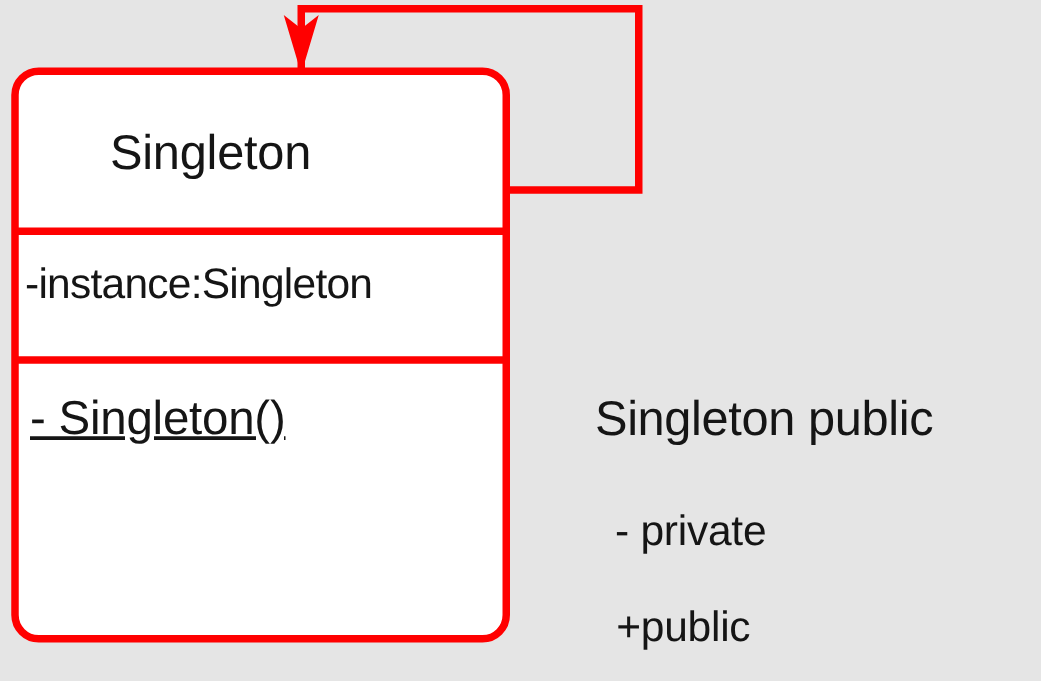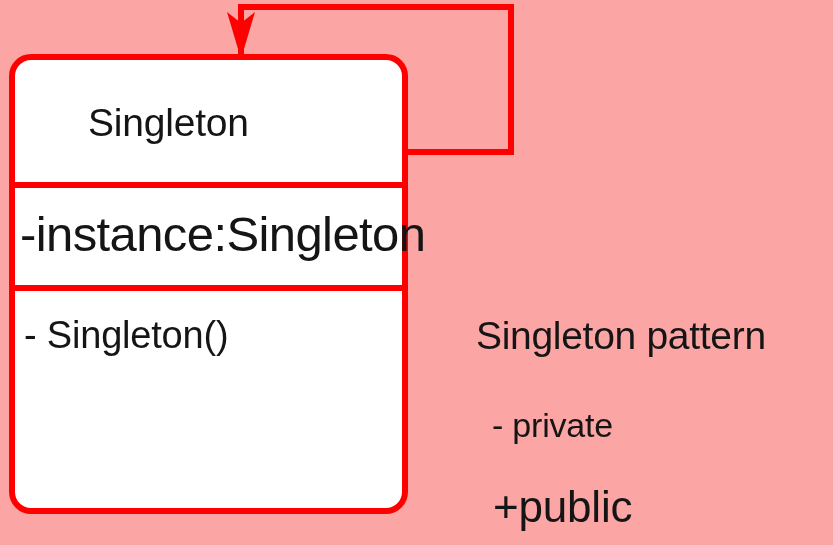--- a/index.html
+++ b/index.html
@@ -9,21 +9,21 @@
     background: #ffffff;
   }
   body {
     font-family: "Liberation Sans", "DejaVu Sans", sans-serif;
     -webkit-font-smoothing: antialiased;
   }
   #canvas {
     position: relative;
     width: 833px;
     height: 545px;
-    background: #fca5a5;
+    background: #e5e5e5;
     overflow: hidden;
   }
   #diagram-svg {
     position: absolute;
     top: 0;
     left: 0;
     width: 833px;
     height: 545px;
   }
   .txt {
@@ -37,28 +37,29 @@
   
   #class-name {
     left: 88px;
     top: 103px;
     font-size: 39px;
     letter-spacing: -0.2px;
   }
   #attr-instance {
     left: 20px;
     top: 210px;
-    font-size: 49px;
+    font-size: 34px;
     letter-spacing: -0.6px;
   }
   #op-ctor {
     left: 24px;
     top: 316px;
     font-size: 38px;
     letter-spacing: -0.2px;
+    text-decoration: underline;
   }
   #op-getinstance {
     left: 22px;
     top: 385px;
     font-size: 38px;
     letter-spacing: -0.3px;
   }
   
   #legend-title {
     left: 476px;
@@ -68,21 +69,21 @@
   }
   #legend-private {
     left: 492px;
     top: 408px;
     font-size: 34px;
     letter-spacing: -0.2px;
   }
   #legend-public {
     left: 493px;
     top: 485px;
-    font-size: 44px;
+    font-size: 34px;
     letter-spacing: -0.2px;
   }
 </style>
 </head>
 <body>
 
 <div id="canvas">
 
   <svg id="diagram-svg" viewBox="0 0 833 545">
 
@@ -96,17 +97,17 @@
     <line x1="12" y1="185" x2="405" y2="185" stroke="#FF0000" stroke-width="6"></line>
     <line x1="12" y1="288" x2="405" y2="288" stroke="#FF0000" stroke-width="6"></line>
   </svg>
 
   <div class="txt" id="class-name">Singleton</div>
 
   <div class="txt" id="attr-instance">-instance:Singleton</div>
 
   <div class="txt" id="op-ctor">- Singleton()</div>
 
-  <div class="txt" id="legend-title">Singleton pattern</div>
+  <div class="txt" id="legend-title">Singleton public</div>
   <div class="txt" id="legend-private">- private</div>
   <div class="txt" id="legend-public">+public</div>
 
 </div>
 
 </body></html>

